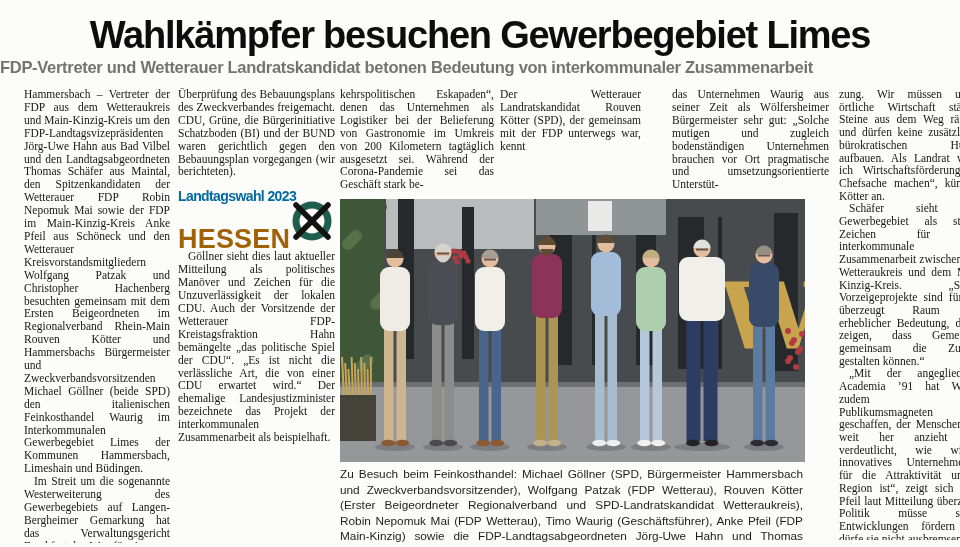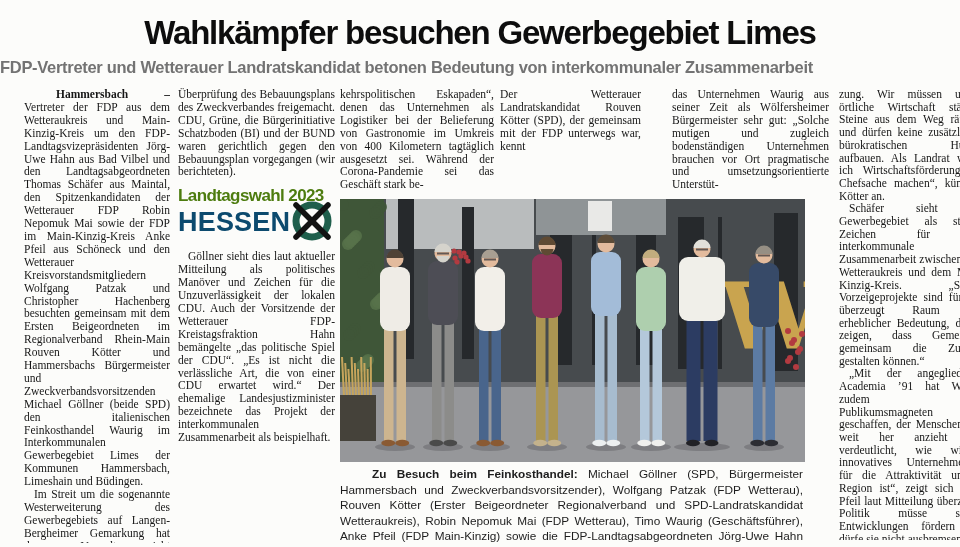--- a/index.html
+++ b/index.html
@@ -1,37 +1,37 @@
 <!DOCTYPE html>
 <html lang="de"><head>
 <meta charset="utf-8">
 <style>
   html,body{margin:0;padding:0;background:#ffffff;}
   .page{position:relative;width:960px;height:547px;background:#fcfcfa;overflow:hidden;
         font-family:"Liberation Serif",serif;color:#161616;}
   .headline{position:absolute;top:14px;left:0;width:960px;text-align:center;
-        font-family:"Liberation Sans",sans-serif;font-weight:bold;font-size:33px;
+        font-family:"Liberation Sans",sans-serif;font-weight:bold;font-size:38px;
         letter-spacing:-1.2px;color:#0d0d0d;}
   .subheadline{position:absolute;top:58px;left:0;width:960px;text-align:left;
         font-family:"Liberation Sans",sans-serif;font-weight:bold;font-size:16.5px;
         letter-spacing:-0.3px;color:#737373;}
   .col{position:absolute;top:88px;font-size:11.5px;line-height:12.9px;text-align:justify;
         hyphens:auto;-webkit-hyphens:auto;overflow:hidden;}
   .col p{margin:0;}
   .col p + p{text-indent:10px;}
-  .lead{font-weight:bold;margin-left:32px;}
+  .lead{font-weight:normal;}
   .c1{left:24px;width:146px;height:455px;}
   .c2{left:178px;width:157px;height:455px;}
   .c3{left:340px;width:154px;height:108px;}
   .c4{left:500px;width:141px;height:108px;}
   .c5{left:672px;width:157px;height:108px;}
   .c6{left:811px;width:146px;height:452px;line-height:12.7px;margin-left:28px;}
   .logo{position:relative;height:60px;margin:7px 0 5px 0;font-family:"Liberation Sans",sans-serif;}
-  .logo-l1{font-weight:bold;font-size:17px;letter-spacing:-0.6px;color:#4d7c0f;line-height:22px;}
-  .logo-l2{font-weight:bold;font-size:27px;letter-spacing:0.2px;color:#0c4a6e;line-height:30px;}
+  .logo-l1{font-weight:bold;font-size:14px;letter-spacing:-0.6px;color:#0369a1;line-height:22px;}
+  .logo-l2{font-weight:bold;font-size:27px;letter-spacing:0.2px;color:#a16207;line-height:30px;margin-top:17px;}
   .logo-x{position:absolute;right:0px;top:13px;width:46px;height:46px;}
   .photo{position:absolute;left:340px;top:199px;width:465px;height:263px;background:#8e8f91;overflow:hidden;}
   .caption{position:absolute;left:340px;top:467px;width:463px;
         font-family:"Liberation Sans",sans-serif;font-size:11.8px;line-height:15.6px;
         text-align:justify;color:#1d1d1d;}
 </style>
 </head>
 <body>
 
 <div class="page">
@@ -52,21 +52,21 @@
       <svg class="logo-x" viewBox="0 0 46 46">
         <circle cx="23" cy="23" r="16" fill="none" stroke="#1f5f4c" stroke-width="7"></circle>
         <line x1="7" y1="7" x2="39" y2="39" stroke="#121212" stroke-width="5.5" stroke-linecap="round"></line>
         <line x1="39" y1="7" x2="7" y2="39" stroke="#121212" stroke-width="5.5" stroke-linecap="round"></line>
       </svg>
     </div>
     <p style="text-indent:10px;">Göllner sieht dies laut aktueller Mitteilung als politisches Manöver und Zeichen für die Unzuverlässigkeit der lokalen CDU. Auch der Vorsitzende der Wetterauer FDP-Kreistagsfraktion Hahn bemängelte „das politische Spiel der CDU“. „Es ist nicht die verlässliche Art, die von einer CDU erwartet wird.“ Der ehemalige Landesjustizminister bezeichnete das Projekt der interkommunalen Zusammenarbeit als beispielhaft.</p>
   </div>
 
   <div class="col c3">
-    <p>kehrspolitischen Eskapaden“, denen das Unternehmen als Logistiker bei der Belieferung von Gastronomie im Umkreis von 400 Kilometern tagtäglich ausgesetzt sei. Während der Corona-Pandemie sei das Geschäft stark be-</p>
+    <p>kehrspolitischen Eskapaden“, denen das Unternehmen als Logistiker bei der Belieferung von Gastronomie im Umkreis von 200 Kilometern tagtäglich ausgesetzt sei. Während der Corona-Pandemie sei das Geschäft stark be-</p>
   </div>
 
   <div class="col c4">
     <p>Der Wetterauer Landratskandidat Rouven Kötter (SPD), der gemeinsam mit der FDP unterwegs war, kennt</p>
   </div>
 
   <div class="col c5">
     <p>das Unternehmen Waurig aus seiner Zeit als Wölfersheimer Bürgermeister sehr gut: „Solche mutigen und zugleich bodenständigen Unternehmen brauchen vor Ort pragmatische und umsetzungsorientierte Unterstüt-</p>
   </div>
 

